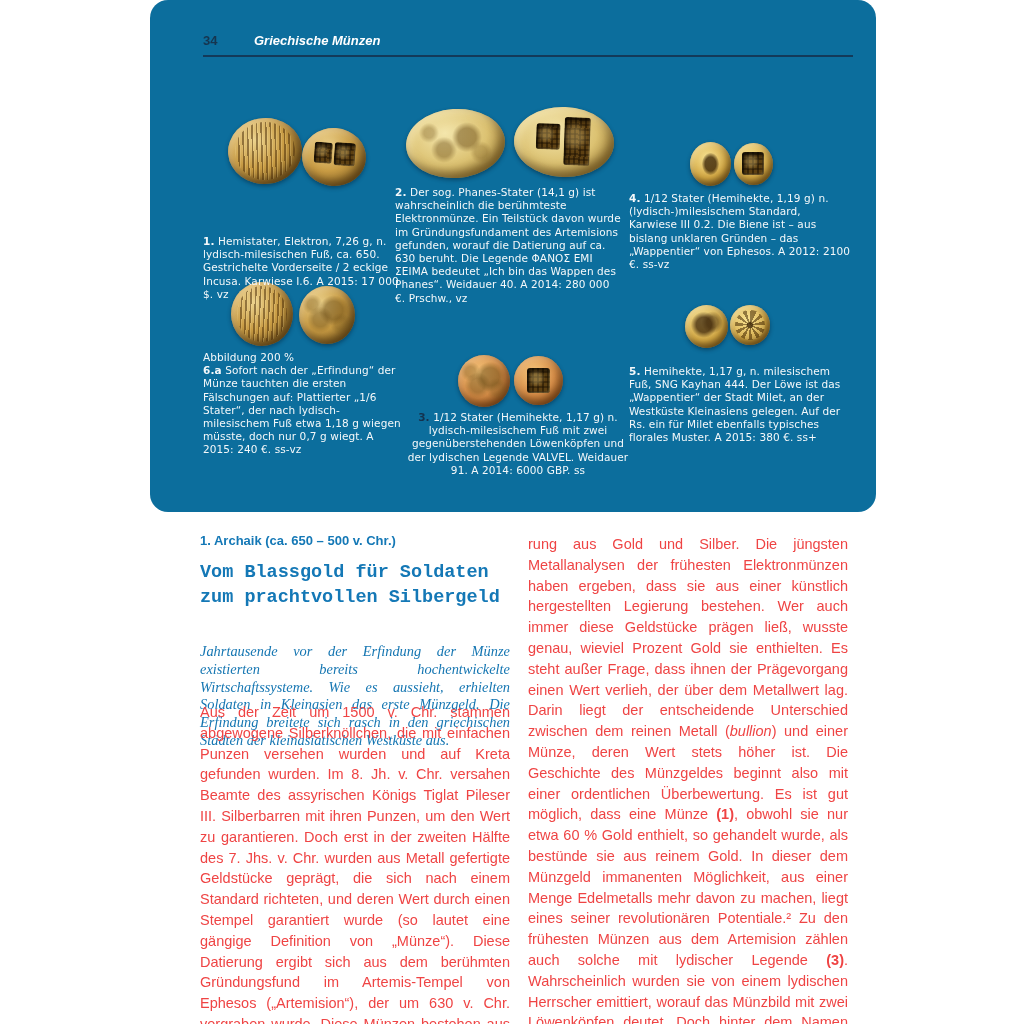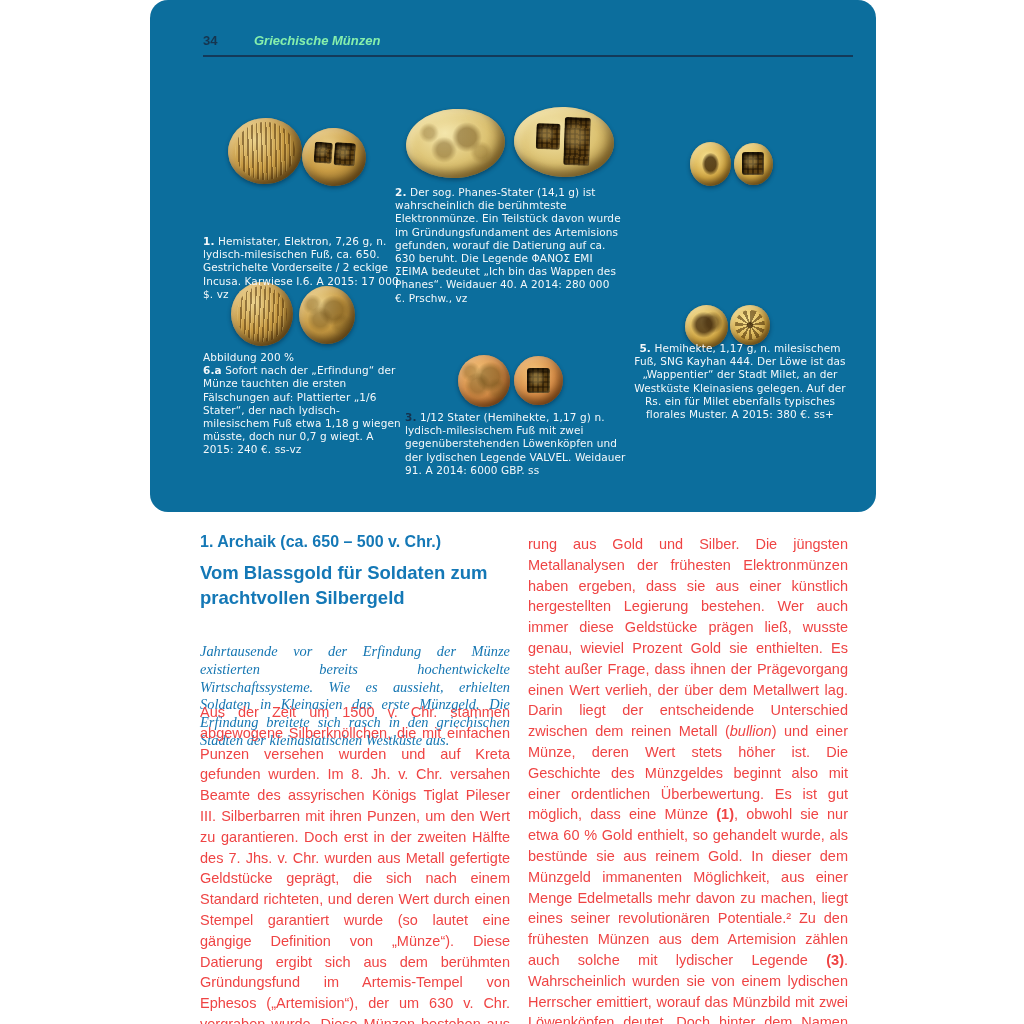--- a/index.html
+++ b/index.html
@@ -2,21 +2,21 @@
 <html><head>
 <meta charset="utf-8">
 <style>
   html,body{margin:0;padding:0;background:#ffffff;}
   .page{position:relative;width:1024px;height:1024px;background:#ffffff;overflow:hidden;
         font-family:"Liberation Sans",sans-serif;}
 
   
   .panel{position:absolute;left:150px;top:0;width:726px;height:512px;background:#0c6e9d;border-radius:18px;}
   .pg-num{position:absolute;left:53px;top:33px;font-size:13px;font-weight:bold;color:#16354f;}
-  .chapter{position:absolute;left:104px;top:33px;font-size:13px;font-style:italic;font-weight:bold;color:#86efac;}
+  .chapter{position:absolute;left:104px;top:33px;font-size:13px;font-style:italic;font-weight:bold;color:#ffffff;}
   .rule{position:absolute;left:53px;top:55px;width:650px;height:2px;background:#133a5a;}
 
   .caption{position:absolute;color:#f4f8fa;font-family:"DejaVu Sans",sans-serif;
            font-size:10.5px;line-height:13.2px;letter-spacing:.1px;}
   .cap-pre{display:block;}
   .cap-num{font-weight:bold;}
   .cap-num-dark{color:#14324e;}
 
   
   .coin{position:absolute;border-radius:50%;}
@@ -43,22 +43,22 @@
   .bee::after{content:"";position:absolute;inset:24% 30%;border-radius:50%;
       background:radial-gradient(ellipse at 50% 50%, rgba(60,38,8,.8) 0 45%, transparent 75%);}
   .lion::after{content:"";position:absolute;inset:10% 12%;border-radius:50%;background:
       radial-gradient(circle at 42% 45%, rgba(60,36,8,.75) 0 28%, transparent 48%),
       radial-gradient(circle at 68% 38%, rgba(70,45,12,.5) 0 18%, transparent 35%);}
   .rosette::after{content:"";position:absolute;inset:12%;border-radius:50%;background:
       radial-gradient(circle at 50% 50%, rgba(60,38,8,.8) 0 12%, transparent 18%),
       repeating-conic-gradient(from 10deg, rgba(70,45,10,.55) 0 16deg, rgba(245,220,140,.25) 16deg 32deg);}
 
   
-  .kicker{position:absolute;left:200px;top:533px;margin:0;font-size:16px;font-weight:bold;color:#1478b6;text-align:right;}
-  .headline{position:absolute;left:200px;top:560px;margin:0;width:330px;font-size:18.5px;line-height:25px;font-weight:bold;color:#1478b6;}
+  .kicker{position:absolute;left:200px;top:533px;margin:0;font-size:13px;font-weight:bold;color:#1478b6;text-align:right;}
+  .headline{position:absolute;left:200px;top:560px;margin:0;width:330px;font-size:18.5px;line-height:25px;font-weight:bold;color:#1478b6;font-family:Liberation Mono, monospace;}
   .lead{position:absolute;left:200px;top:643px;margin:0;width:310px;
         font-family:"Liberation Serif",serif;font-style:italic;font-size:14.4px;line-height:17.8px;
         color:#1576b2;text-align:justify;}
   .bodycol{position:absolute;margin:0;font-family:Liberation Sans, sans-serif;font-size:14.5px;
            line-height:20.8px;color:#ef4444;text-align:justify;}
   .colL{left:200px;top:702px;width:310px;}
   .colR{left:528px;top:534px;width:320px;}
   .run-i{font-style:italic;}
   .run-b{font-weight:bold;}
 </style>
@@ -110,27 +110,31 @@
       <span class="cap-pre">Abbildung 200 %</span>
       <span class="cap-num">6.a</span>
       <span>Sofort nach der „Erfindung“ der Münze tauchten die ersten Fälschungen auf: Plattierter „1/6 Stater“, der nach lydisch-milesischem Fuß etwa 1,18 g wiegen müsste, doch nur 0,7 g wiegt. A 2015: 240 €. ss-vz</span>
     </div>
 
     <div class="caption" style="left:245px;top:186px;width:226px;">
       <span class="cap-num">2.</span>
       <span>Der sog. Phanes-Stater (14,1 g) ist wahrscheinlich die berühmteste Elektronmünze. Ein Teilstück davon wurde im Gründungsfundament des Artemisions gefunden, worauf die Datierung auf ca. 630 beruht. Die Legende ΦΑΝΟΣ ΕΜΙ ΣΕΙΜΑ bedeutet „Ich bin das Wappen des Phanes“. Weidauer 40. A 2014: 280 000 €. Prschw., vz</span>
     </div>
 
-    <div class="caption" style="left:255px;top:411px;width:226px;">
+    <div class="caption" style="left:255px;top:411px;width:226px;text-align:center;">
       <span class="cap-num cap-num-dark">3.</span>
       <span>1/12 Stater (Hemihekte, 1,17 g) n. lydisch-milesischem Fuß mit zwei gegenüberstehenden Löwenköpfen und der lydischen Legende VALVEL. Weidauer 91. A 2014: 6000 GBP. ss</span>
     </div>
 
+    <div class="caption" style="left:479px;top:192px;width:222px;">
+      <span class="cap-num">4.</span>
+      <span>1/12 Stater (Hemihekte, 1,19 g) n. (lydisch-)milesischem Standard, Karwiese III 0.2. Die Biene ist – aus bislang unklaren Gründen – das „Wappentier“ von Ephesos. A 2012: 2100 €. ss-vz</span>
+    </div>
 
-    <div class="caption" style="left:479px;top:342px;width:222px;text-align:center;">
+    <div class="caption" style="left:479px;top:365px;width:222px;">
       <span class="cap-num">5.</span>
       <span>Hemihekte, 1,17 g, n. milesischem Fuß, SNG Kayhan 444. Der Löwe ist das „Wappentier“ der Stadt Milet, an der Westküste Kleinasiens gelegen. Auf der Rs. ein für Milet ebenfalls typisches florales Muster. A 2015: 380 €. ss+</span>
     </div>
 
   </section>
 
   <h2 class="kicker">1. Archaik (ca. 650 – 500 v. Chr.)</h2>
   <h1 class="headline">Vom Blassgold für Soldaten zum prachtvollen Silbergeld</h1>
   <p class="lead">Jahrtausende vor der Erfindung der Münze existierten bereits hochentwickelte Wirtschaftssysteme. Wie es aussieht, erhielten Soldaten in Kleinasien das erste Münzgeld. Die Erfindung breitete sich rasch in den griechischen Städten der kleinasiatischen Westküste aus.</p>
   <p class="bodycol colL">Aus der Zeit um 1500 v. Chr. stammen abgewogene Silberknöllchen, die mit einfachen Punzen versehen wurden und auf Kreta gefunden wurden. Im 8. Jh. v. Chr. versahen Beamte des assyrischen Königs Tiglat Pileser III. Silberbarren mit ihren Punzen, um den Wert zu garantieren. Doch erst in der zweiten Hälfte des 7. Jhs. v. Chr. wurden aus Metall gefertigte Geldstücke geprägt, die sich nach einem Standard richteten, und deren Wert durch einen Stempel garantiert wurde (so lautet eine gängige Definition von „Münze“). Diese Datierung ergibt sich aus dem berühmten Gründungsfund im Artemis-Tempel von Ephesos („Artemision“), der um 630 v. Chr. vergraben wurde. Diese Münzen bestehen aus Elektron, einer Legie-</p>

